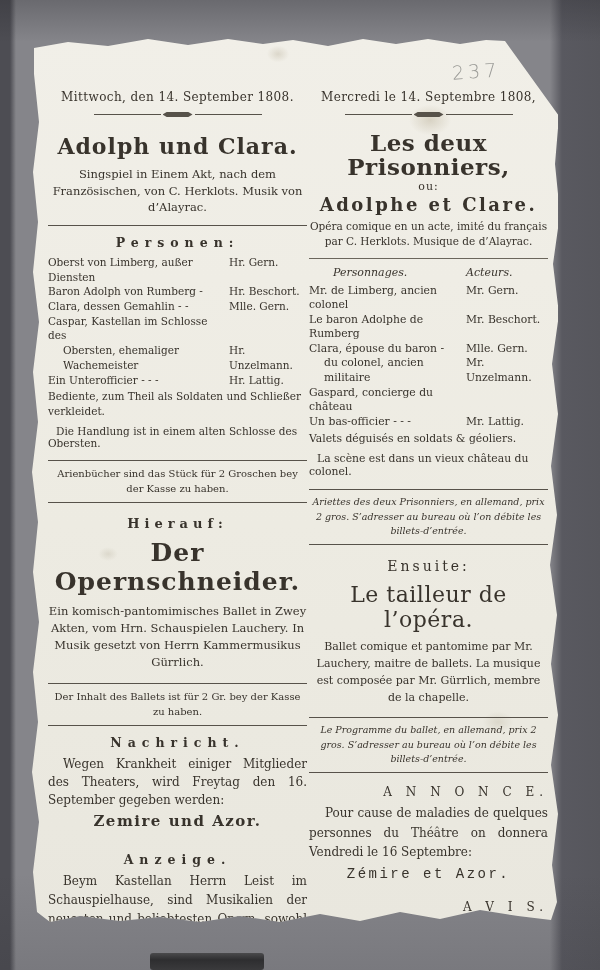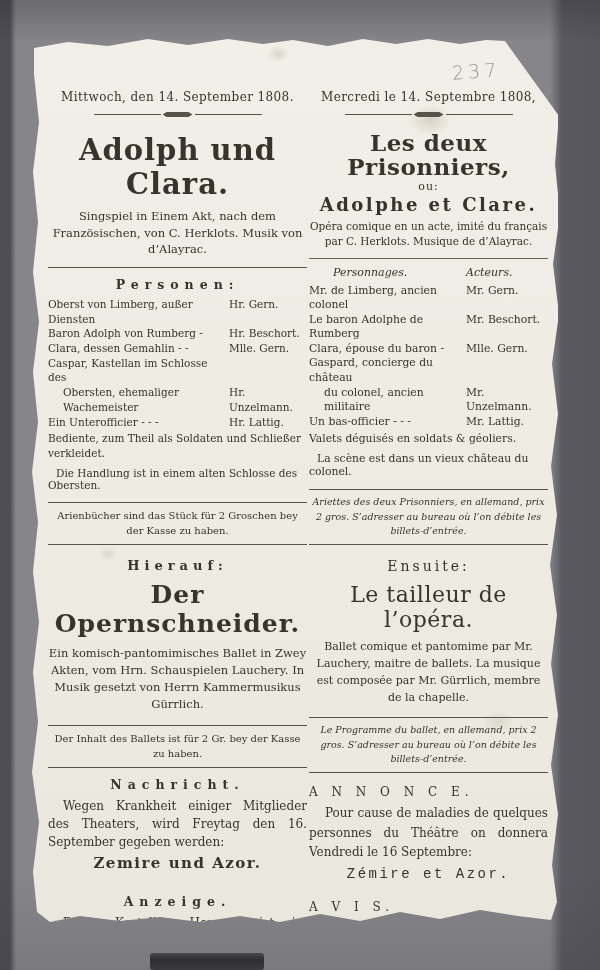--- a/index.html
+++ b/index.html
@@ -37,21 +37,21 @@
     position:absolute;top:26px;right:58px;color:#9b9b97;
     font-family:"DejaVu Sans","Liberation Sans",sans-serif;
     font-size:19px;letter-spacing:4px;transform:rotate(-4deg);font-weight:300;
   }
   .date-line{text-align:center;font-size:12px;letter-spacing:.4px;}
   .orn{display:flex;align-items:center;justify-content:center;margin:8px auto 0;width:168px;}
   .orn::before,.orn::after{content:"";flex:1;border-top:1.3px solid #57524a;}
   .orn-diamond{width:30px;height:5px;background:#57524a;margin:0 2px;
     clip-path:polygon(0 50%,14% 0,86% 0,100% 50%,86% 100%,14% 100%);}
   .t-main{font-weight:bold;text-align:center;letter-spacing:1px;}
-  .de-title1{font-size:29px;margin-top:16px;}
+  .de-title1{font-size:22px;margin-top:16px;}
   .de-sub1{font-size:11.5px;text-align:center;margin-top:7px;line-height:1.45;padding:0 4px;}
   .rule{border-top:1.6px solid #57524a;margin-top:9px;}
   .rule-thin{border-top:1px solid #6b665c;margin-top:9px;}
   .h-spaced{font-weight:bold;font-size:12.5px;text-align:center;letter-spacing:6px;margin-top:9px;}
   .cast{margin-top:5px;}
   .cast-row{display:flex;font-size:10.5px;line-height:1.4;}
   .cast-role{flex:1;padding-right:4px;}
   .cast-actor{width:78px;flex:none;}
   .col-right .cast-actor{width:82px;}
   .indent .cast-role{padding-left:15px;}
@@ -70,21 +70,21 @@
   .fr-ou{font-size:11px;text-align:center;letter-spacing:1px;margin-top:1px;}
   .fr-title1b{font-size:18px;font-weight:600;text-align:center;letter-spacing:2.5px;margin-top:1px;}
   .fr-sub1{font-size:10.5px;text-align:center;line-height:1.4;margin-top:4px;}
   .cast-head{display:flex;font-style:italic;font-size:11px;margin-top:7px;}
   .cast-head .ch1{flex:1;padding-left:24px;}
   .cast-head .ch2{width:82px;flex:none;}
   .fr-cast .cast-row{font-size:10.8px;line-height:1.35;}
   .ensuite{font-size:14px;text-align:center;letter-spacing:3px;margin-top:13px;}
   .fr-title2{font-size:22px;text-align:center;letter-spacing:.5px;margin-top:8px;}
   .fr-sub2{font-size:11px;text-align:center;line-height:1.55;margin-top:6px;}
-  .h-caps{font-size:12px;text-align:left;letter-spacing:5px;margin-top:12px;}
+  .h-caps{font-size:12px;text-align:right;letter-spacing:5px;margin-top:12px;}
   .fr-para{font-size:12px;line-height:1.62;margin-top:5px;text-indent:16px;text-align:justify;}
   .artifact-bar{
     position:absolute;left:150px;top:953px;width:114px;height:17px;border-radius:3px;
     background:linear-gradient(180deg,#4a4a4c,#2e2e30 40%,#3a3a3c);
   }
 </style>
 </head>
 <body>
 
 <div class="paper">
@@ -173,29 +173,29 @@
             <span class="cast-actor">Mr. Gern.</span>
           </div>
           <div class="cast-row">
             <span class="cast-role">Le baron Adolphe de Rumberg</span>
             <span class="cast-actor">Mr. Beschort.</span>
           </div>
           <div class="cast-row">
             <span class="cast-role">Clara, épouse du baron    -</span>
             <span class="cast-actor">Mlle. Gern.</span>
           </div>
-          <div class="cast-row">
-            <span class="cast-role">Gaspard, concierge du château</span>
-            <span class="cast-actor"></span>
-          </div>
           <div class="cast-row indent">
             <span class="cast-role">du colonel, ancien militaire</span>
             <span class="cast-actor">Mr. Unzelmann.</span>
           </div>
           <div class="cast-row">
+            <span class="cast-role">Gaspard, concierge du château</span>
+            <span class="cast-actor"></span>
+          </div>
+          <div class="cast-row">
             <span class="cast-role">Un bas-officier -       -       -</span>
             <span class="cast-actor">Mr. Lattig.</span>
           </div>
       </div>
       <div class="cast-note" style="font-size:10.8px;">Valets déguisés en soldats &amp; géoliers.</div>
       <div class="scene-note" style="font-size:10.8px;">La scène est dans un vieux château du colonel.</div>
 
       <div class="note-box fr">Ariettes des deux Prisonniers, en allemand, prix 2 gros. S’adresser au bureau où l’on débite les billets-d’entrée.</div>
 
       <div class="ensuite">Ensuite:</div>

